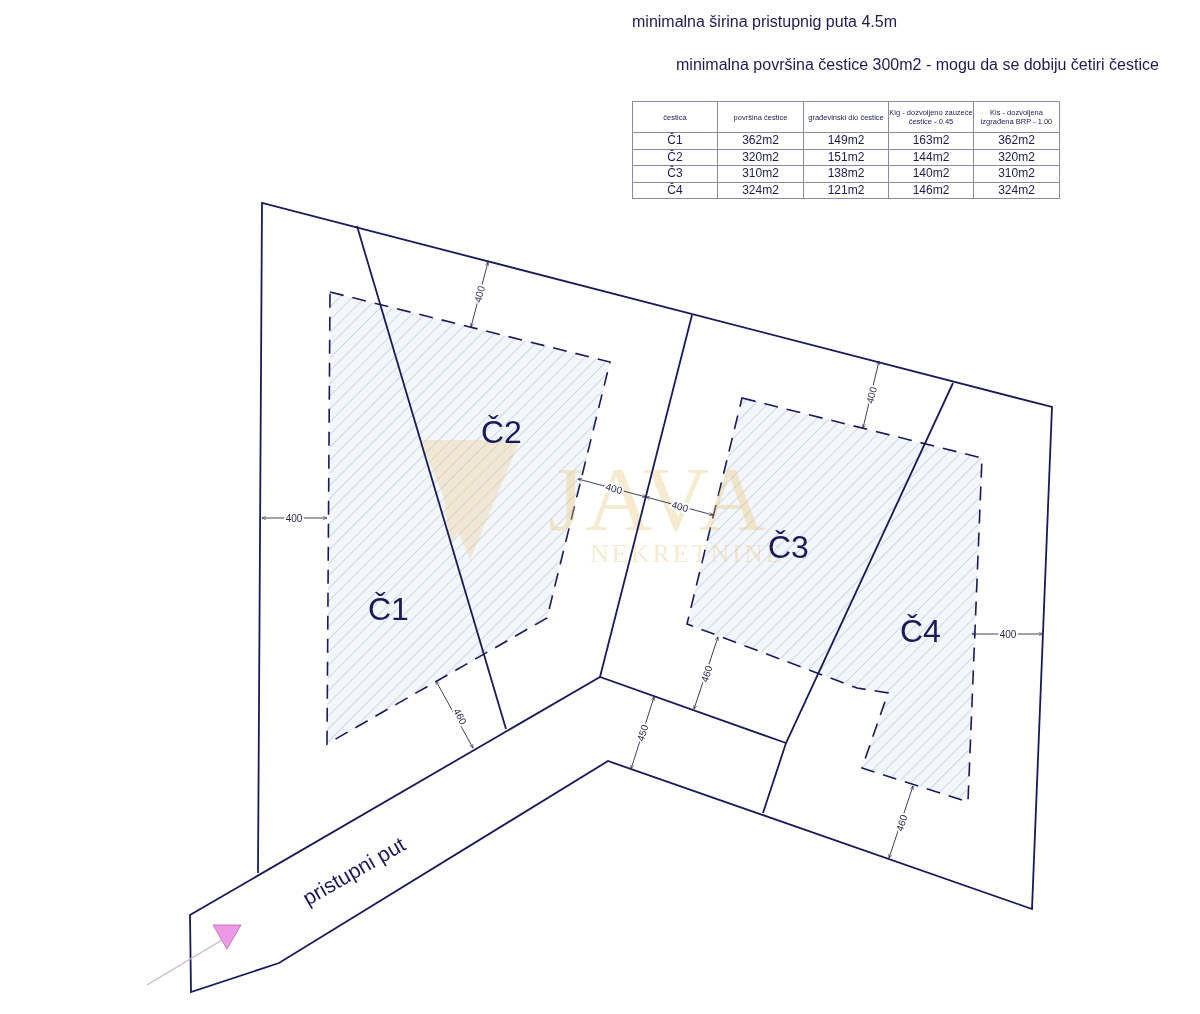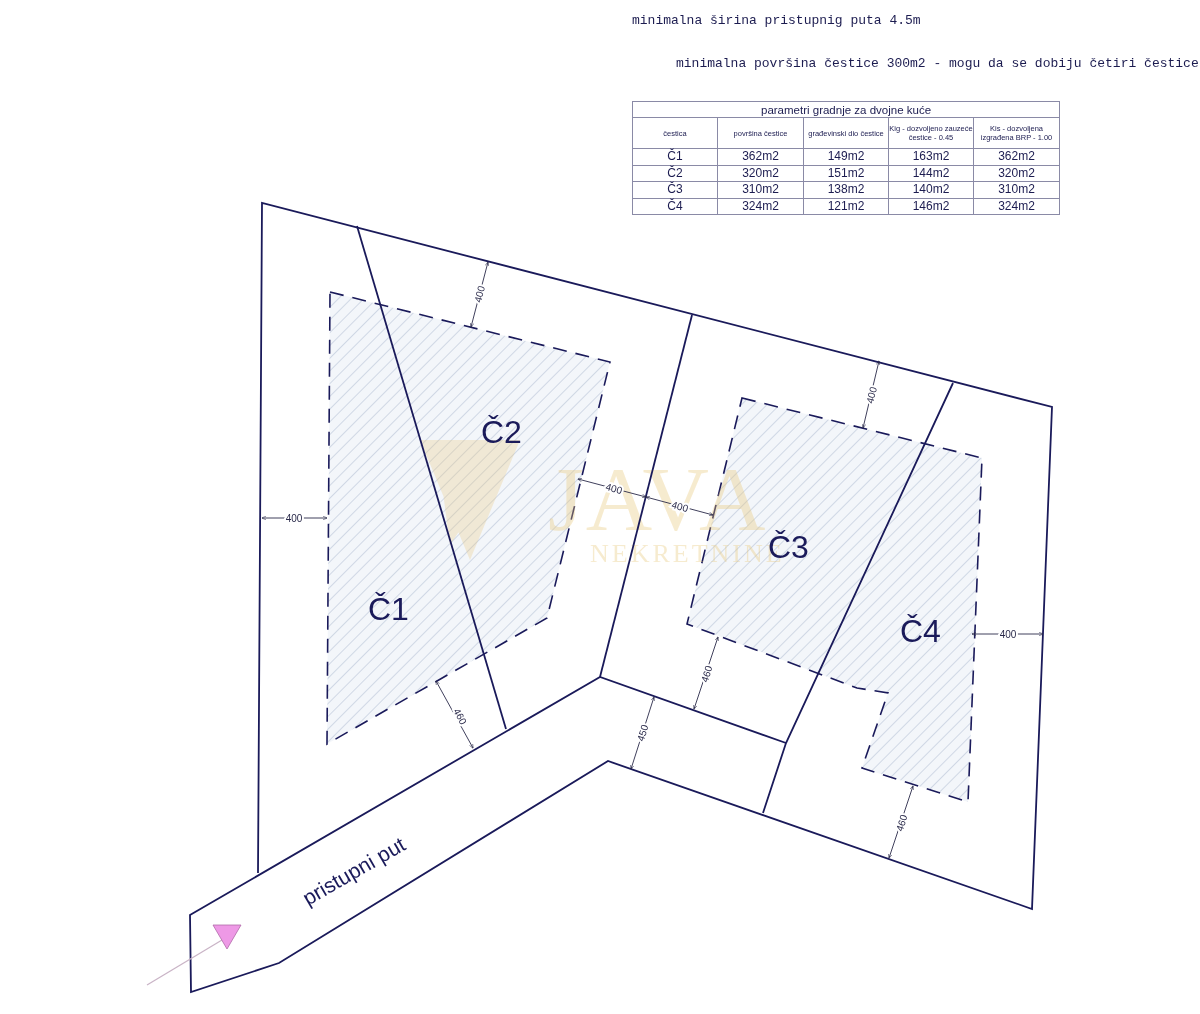--- a/index.html
+++ b/index.html
@@ -1,18 +1,18 @@
 <!DOCTYPE html>
 <html><head>
 <meta charset="utf-8">
 <style>
   html, body { margin: 0; padding: 0; background: #ffffff; }
   body { width: 1200px; height: 1014px; position: relative; overflow: hidden;
          font-family: "Liberation Sans", sans-serif; color: #1a1a5a; }
-  .note { position: absolute; font-size: 13px; color: #1c1c50; white-space: nowrap; font-family: Liberation Mono, monospace; }
+  .note { position: absolute; font-size: 16px; color: #1c1c50; white-space: nowrap; }
   .note-1 { left: 632px; top: 13px; }
   .note-2 { left: 632px; top: 56px; padding-left: 44px; }
   table.params { position: absolute; left: 632px; top: 101px; width: 427px;
                  border-collapse: collapse; table-layout: fixed; }
   table.params td, table.params th { border: 1px solid #8a8aa6; text-align: center;
                  padding: 0; color: #1c1c50; font-weight: normal; }
   table.params th.title { font-size: 11.5px; height: 15px; }
   table.params th.col { font-size: 7.5px; height: 30px; line-height: 9px; }
   table.params td { font-size: 12px; height: 15.5px; line-height: 15px; }
   svg.drawing { position: absolute; left: 0; top: 0; }
@@ -30,23 +30,20 @@
 
 <table class="params">
   <colgroup>
     <col style="width:85px">
       <col style="width:86px">
       <col style="width:85px">
       <col style="width:85px">
       <col style="width:86px">
   </colgroup>
   <tbody>
-      <tr>
-    <th class="title" colspan="5">parametri gradnje za dvojne kuće</th>
-  </tr>
   <tr>
     <th class="col">čestica</th>
     <th class="col">površina čestice</th>
     <th class="col">građevinski dio čestice</th>
     <th class="col">Kig - dozvoljeno zauzeće čestice - 0.45</th>
     <th class="col">Kis - dozvoljena izgrađena BRP - 1.00</th>
   </tr>
   <tr>
     <td>Č1</td>
     <td>362m2</td>

